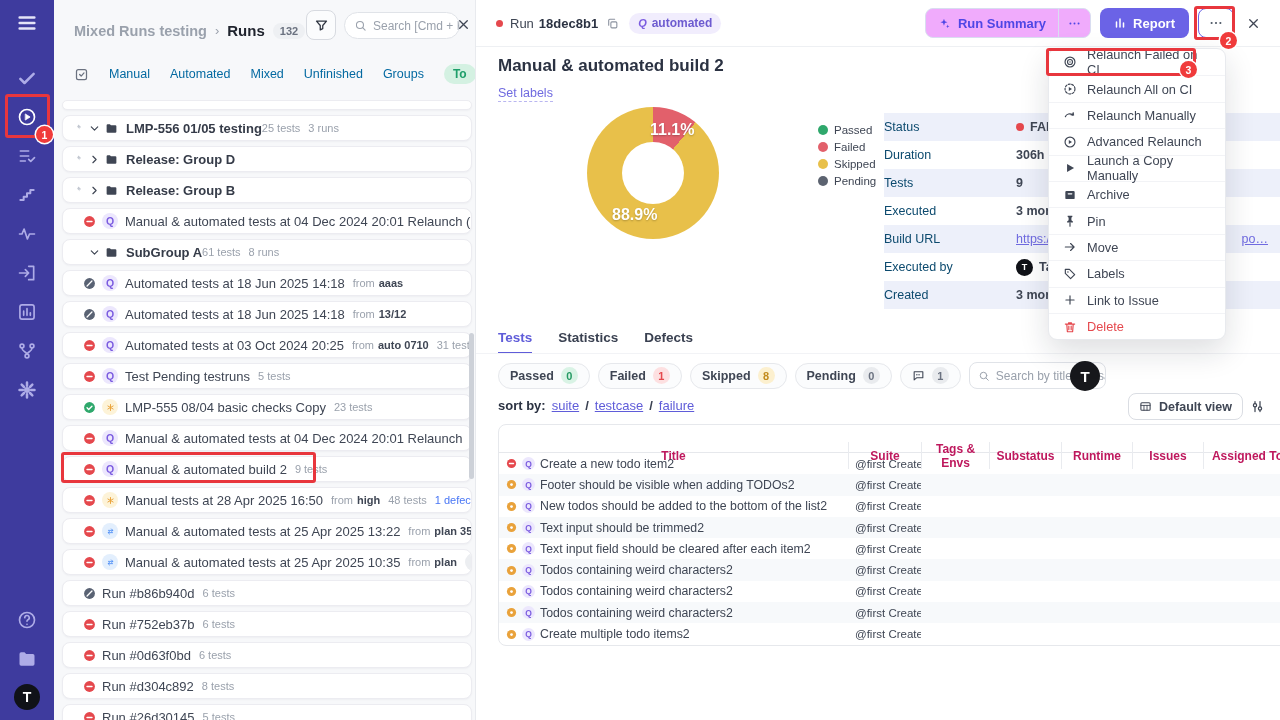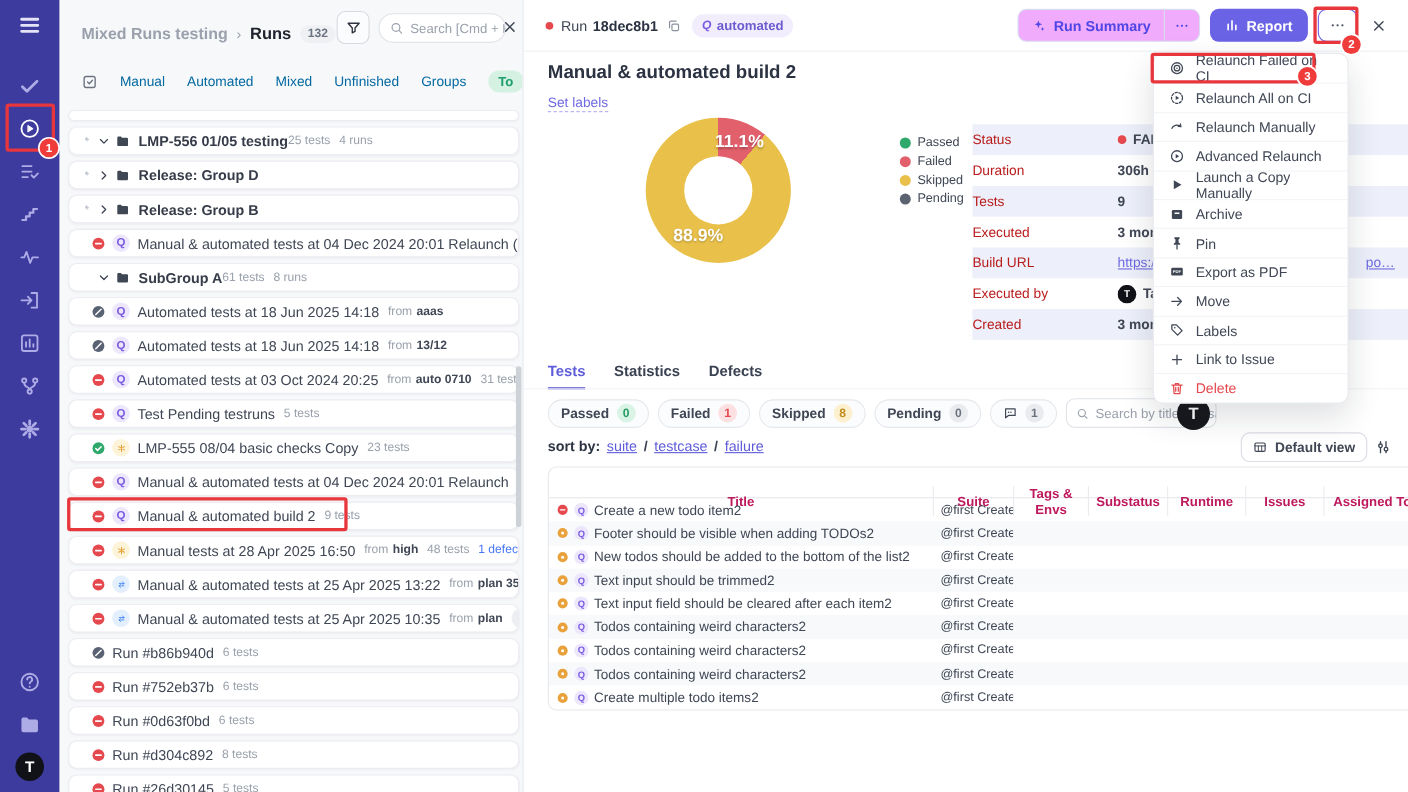--- a/index.html
+++ b/index.html
@@ -87,21 +87,21 @@
   .slice-lbl.l1 { left:174px; top:121px; }
   .slice-lbl.l2 { left:136px; top:206px; }
   .legend { position:absolute; left:342px; top:121px; }
   .leg-row { display:flex; align-items:center; gap:6px; height:17px; }
   .leg-dot { width:10px; height:10px; border-radius:50%; flex:none; }
   .leg-lbl { font-size:11.5px; color:#3f4654; }
 
   .details { position:absolute; left:408px; top:113px; width:396px; }
   .drow { height:28px; display:flex; align-items:center; }
   .drow:nth-child(odd) { background:#edf0fa; }
-  .dlabel { width:132px; font-size:12.5px; color:#b91c1c; flex:none; }
+  .dlabel { width:132px; font-size:12.5px; color:#0c4a6e; flex:none; }
   .dval { font-size:12.5px; color:#3f4654; font-weight:600; display:flex; align-items:center; gap:6px; flex:1; white-space:nowrap; overflow:hidden; }
   .dval .sdot { width:8px; height:8px; border-radius:50%; background:#e5484d; flex:none; }
   .dlink { color:#6f6ae0; text-decoration:underline; font-weight:500; }
   .dval .mini-avatar { width:17px; height:17px; border-radius:50%; background:#101218; color:#fff; font-size:9px; font-weight:800; display:flex; align-items:center; justify-content:center; flex:none; }
   .dright { margin-left:auto; padding-right:12px; }
 
   .rp-tabs { position:absolute; left:22px; top:330px; display:flex; gap:26px; }
   .rp-tab { font-size:13.5px; font-weight:600; color:#3a4151; padding-bottom:7px; cursor:pointer; }
   .rp-tab.active { color:#5f5cd9; border-bottom:2px solid #5f5cd9; }
   .tabsline { position:absolute; left:0; top:353px; right:0; border-top:1px solid #f2f3f6; }
@@ -290,21 +290,21 @@
             <path d="M5 8.5l7 7 7-7"></path>
           </svg>
         </span>
         <span class="fold">
           <svg viewBox="0 0 24 24" width="1em" height="1em" fill="none" stroke="currentColor" stroke-width="2" stroke-linecap="round" stroke-linejoin="round">
             <path d="M3 6a2 2 0 0 1 2-2h4l2 2h8a2 2 0 0 1 2 2v10a2 2 0 0 1-2 2H5a2 2 0 0 1-2-2z" fill="currentColor" stroke="none"></path>
           </svg>
         </span>
         <span class="gtitle">LMP-556 01/05 testing</span>
         <span class="meta">25 tests</span>
-        <span class="meta">4 runs</span>
+        <span class="meta">3 runs</span>
       </div>
       <div class="runcard">
         <span class="pinslot">
           <svg viewBox="0 0 24 24" width="1em" height="1em" fill="none" stroke="currentColor" stroke-width="2" stroke-linecap="round" stroke-linejoin="round">
             <path d="M12 3l6 6-4.5 1.2L15 14l-3-3-6.5 6.5L12 11 9 8z" fill="currentColor" stroke="none"></path>
           </svg>
         </span>
         <span class="chev">
           <svg viewBox="0 0 24 24" width="1em" height="1em" fill="none" stroke="currentColor" stroke-width="2.6" stroke-linecap="round" stroke-linejoin="round">
             <path d="M8.5 5l7 7-7 7"></path>
@@ -1015,29 +1015,20 @@
           <svg viewBox="0 0 24 24" width="1em" height="1em" fill="none" stroke="currentColor" stroke-width="2" stroke-linecap="round" stroke-linejoin="round">
             <path d="M8 3h8v2.2l-1.6 1v4.3L17 13v1.6H7V13l2.6-2.5V6.2L8 5.2z" fill="currentColor" stroke="none"></path>
             <path d="M12 15v6"></path>
           </svg>
         </span>
         <span>Pin</span>
       </div>
       <div class="mitem">
         <span class="mic">
           <svg viewBox="0 0 24 24" width="1em" height="1em" fill="none" stroke="currentColor" stroke-width="2" stroke-linecap="round" stroke-linejoin="round">
-            <rect x="3" y="6" width="18" height="12" rx="2" fill="currentColor" stroke="none"></rect>
-            <text x="12" y="14.8" font-size="6.5" fill="#fff" text-anchor="middle" font-weight="bold" font-family="sans-serif" stroke="none">PDF</text>
-          </svg>
-        </span>
-        <span>Export as PDF</span>
-      </div>
-      <div class="mitem">
-        <span class="mic">
-          <svg viewBox="0 0 24 24" width="1em" height="1em" fill="none" stroke="currentColor" stroke-width="2" stroke-linecap="round" stroke-linejoin="round">
             <path d="M4 12h14M13 6l6 6-6 6"></path>
           </svg>
         </span>
         <span>Move</span>
       </div>
       <div class="mitem">
         <span class="mic">
           <svg viewBox="0 0 24 24" width="1em" height="1em" fill="none" stroke="currentColor" stroke-width="2" stroke-linecap="round" stroke-linejoin="round">
             <path d="M4 4h7l9 9-7 7-9-9z"></path>
             <circle cx="8.5" cy="8.5" r="1.3" fill="currentColor" stroke="none"></circle>

